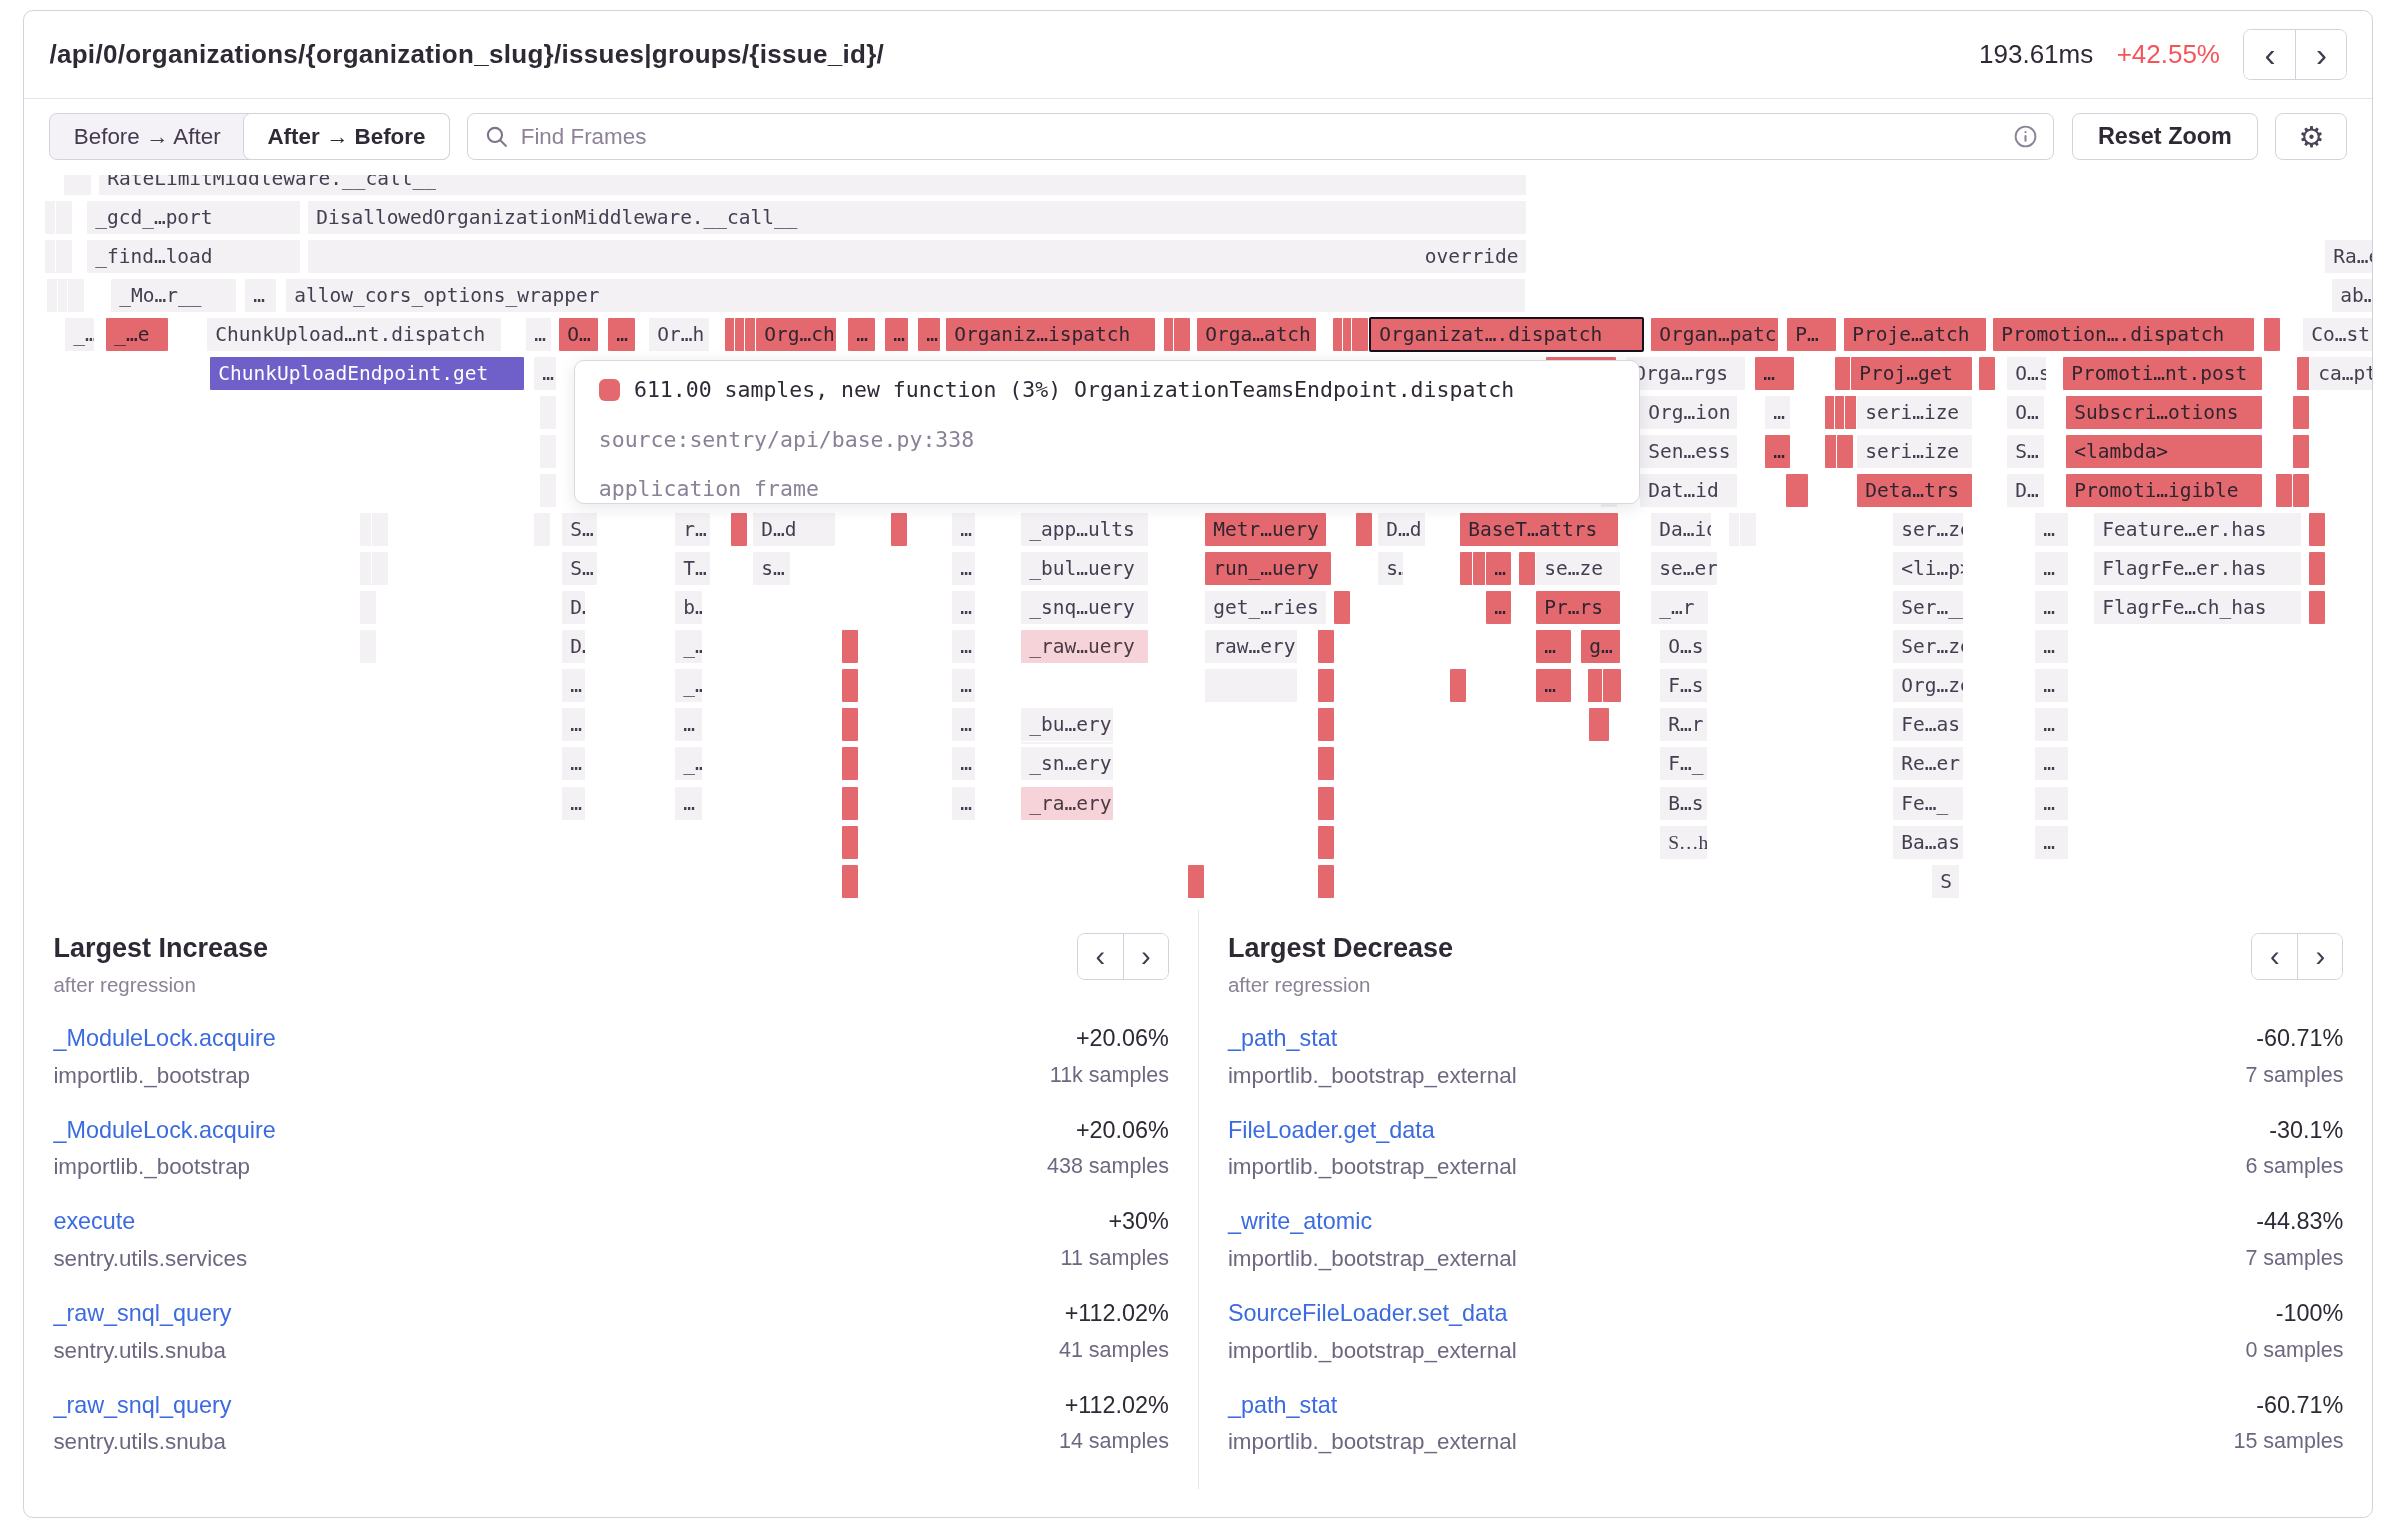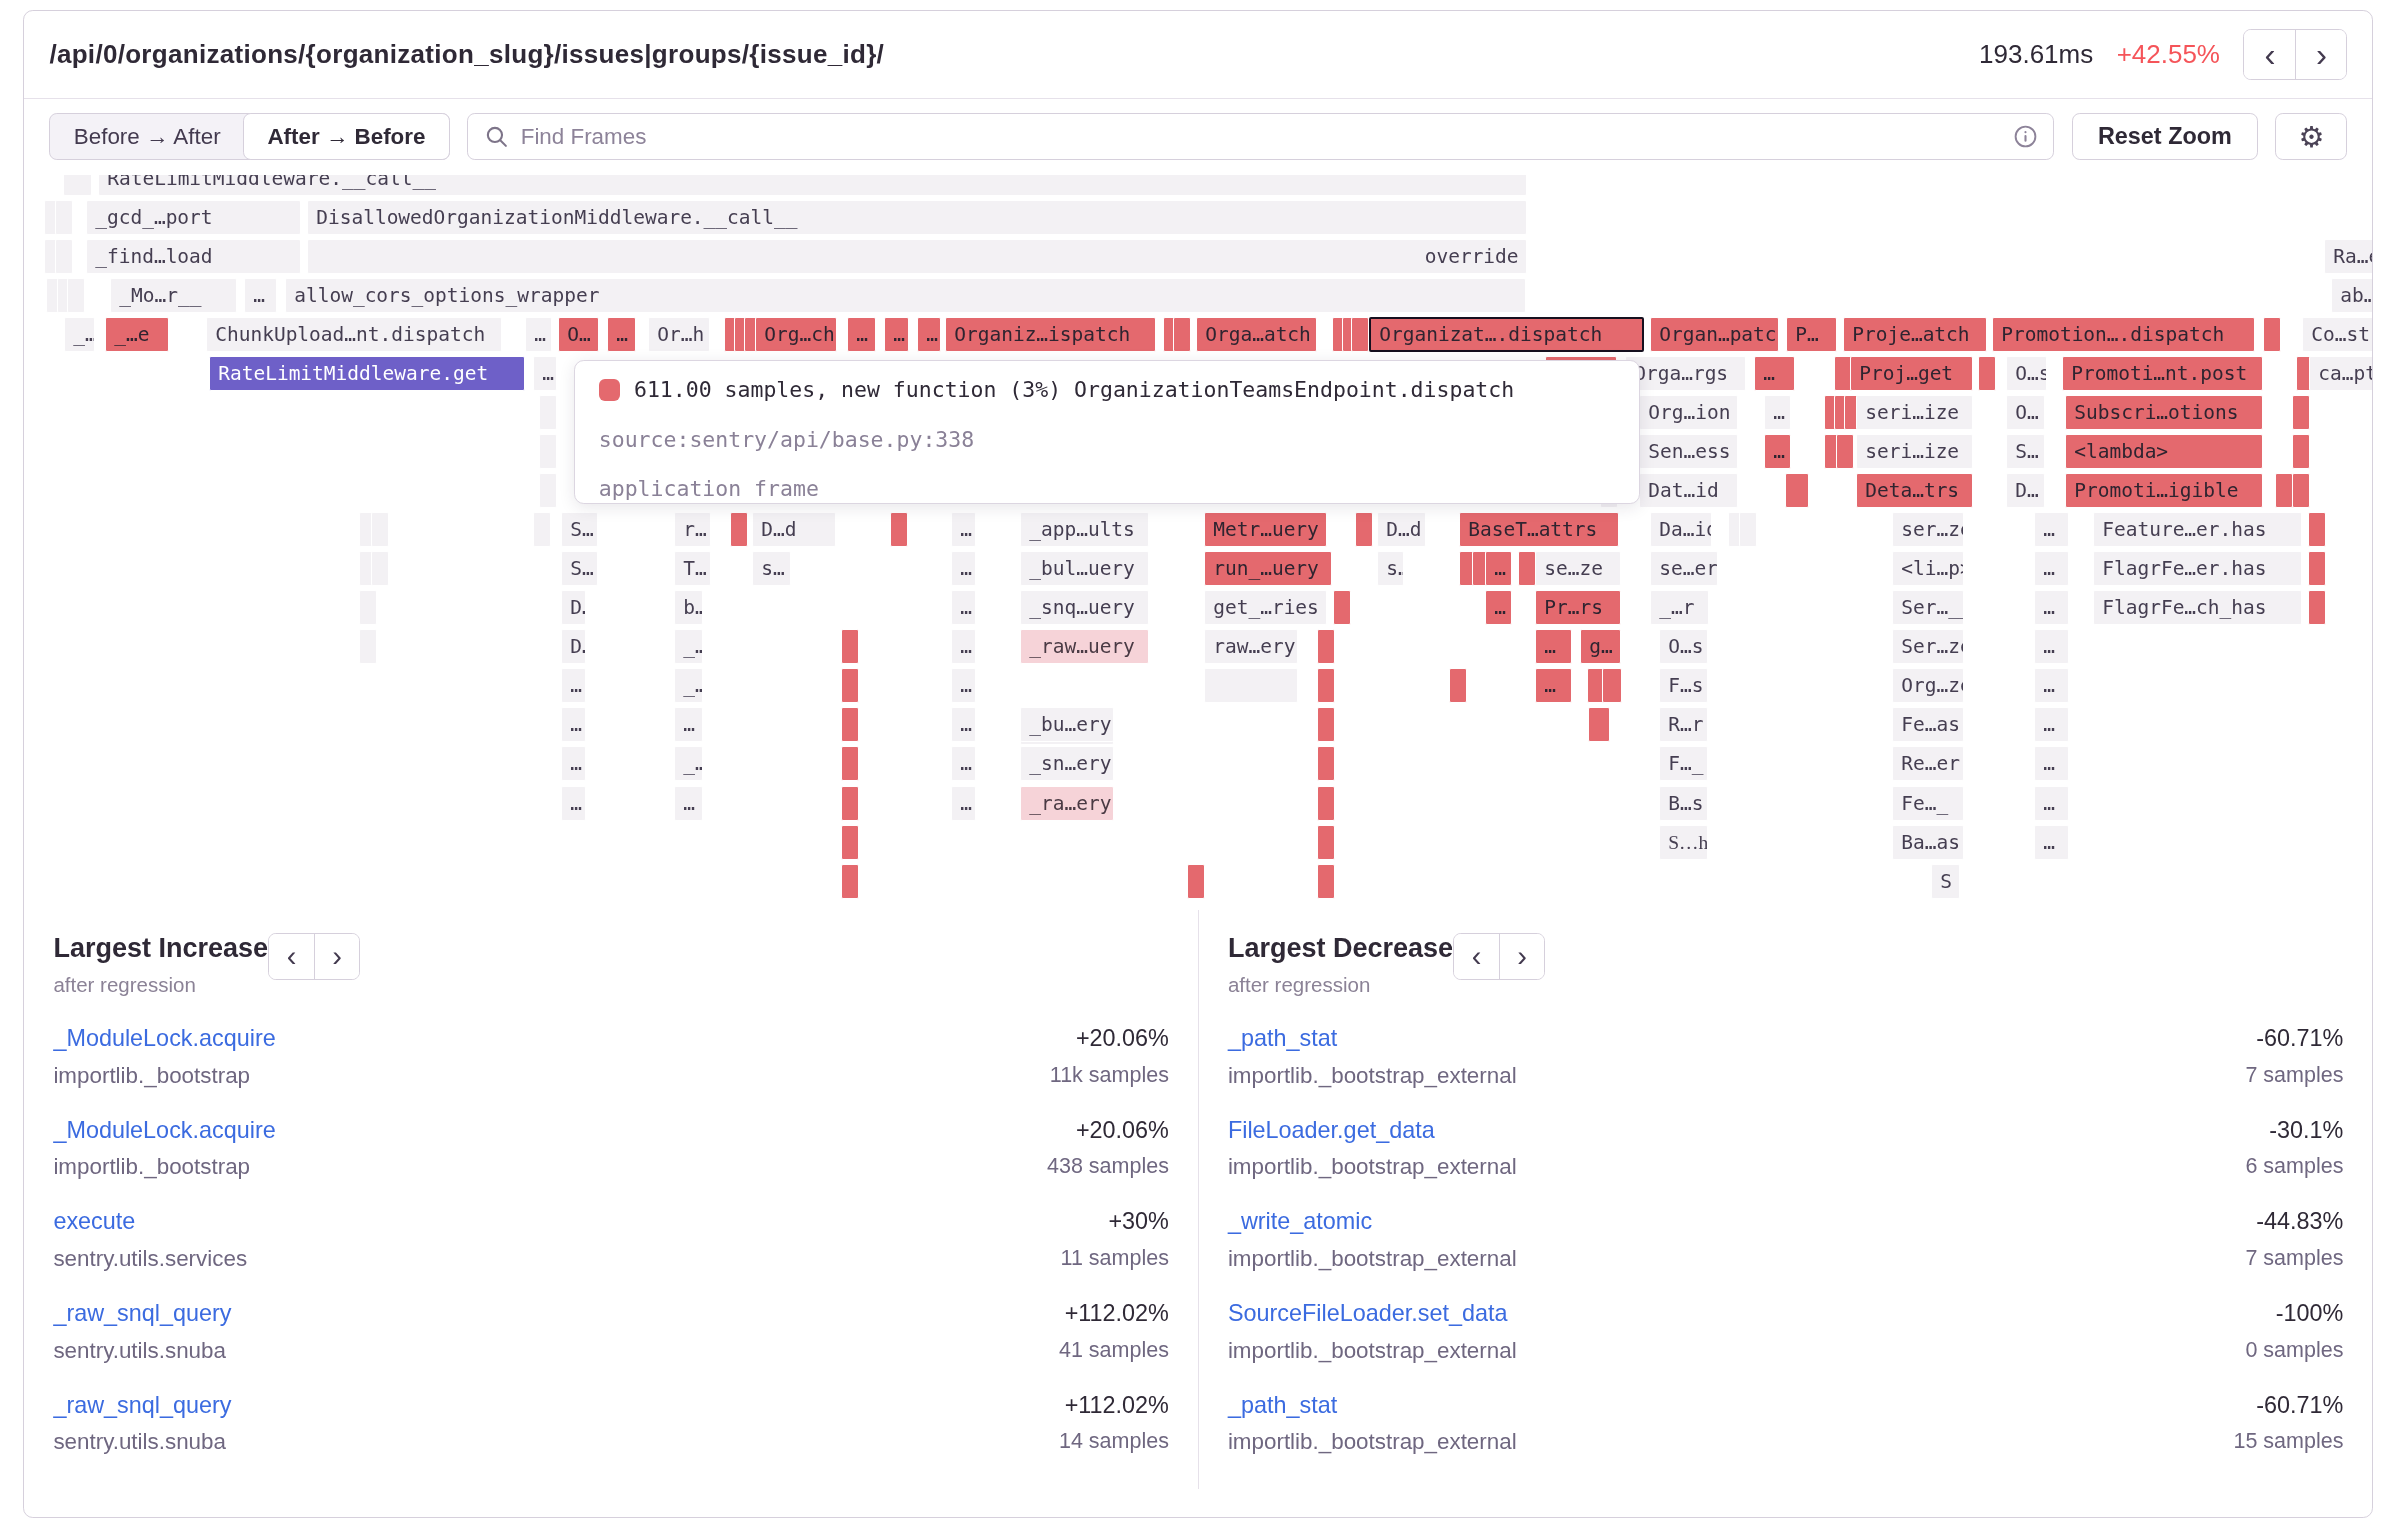--- a/index.html
+++ b/index.html
@@ -45,21 +45,21 @@
   
   .statusbar{height:29px;display:flex;align-items:center;padding:0 25px;background:#f9f8fa;border-top:1px solid #e8e4ec;border-bottom:1px solid #e8e4ec;font-size:19.5px;color:#6d647c}
   .legend{margin-left:auto;display:flex;align-items:center;gap:11.7px}
   .legend-sign{font-size:25px;color:#6d647c;line-height:1}
   .legend-bar{width:113px;height:21.5px;border-radius:2.9px}
 
   
   .panels{display:flex;height:579px}
   .panel{flex:1;padding:23.4px 29px;overflow:hidden}
   .panel+.panel{border-left:1px solid #e6e1ea}
-  .panel-head{display:flex;align-items:flex-start}
+  .panel-head{display:flex;justify-content:space-between;align-items:flex-start}
   .panel-title{font-size:27px;font-weight:bold;color:#2f2936}
   .panel-sub{font-size:20.5px;color:#8b8296;margin-top:8.8px}
   .entry{display:flex;justify-content:space-between;margin-top:28px}
   .e-name{font-size:23.4px;color:#3b6be0;cursor:pointer}
   .e-mod{font-size:22.4px;color:#6f6780;margin-top:10.7px}
   .e-right{text-align:right}
   .e-val{font-size:23.4px;color:#2f2936}
   .e-samp{font-size:21.5px;color:#6f6780;margin-top:10.7px}
 </style>
 </head>
@@ -158,21 +158,21 @@
       <div class="frame R" style="left: 1308px; top: 142px; width: 5.9px;"></div>
       <div class="frame R" style="left: 1318px; top: 142px; width: 5.9px;"></div>
       <div class="frame R" style="left: 1327px; top: 142px; width: 5.9px;"></div>
       <div class="frame H" style="left: 1345px; top: 142px; width: 275px;">Organizat….dispatch</div>
       <div class="frame R" style="left: 1626px; top: 142px; width: 129px;">Organ…patch</div>
       <div class="frame R" style="left: 1762px; top: 142px; width: 51px;">P…</div>
       <div class="frame R" style="left: 1819px; top: 142px; width: 144px;">Proje…atch</div>
       <div class="frame R" style="left: 1968px; top: 142px; width: 263px;">Promotion….dispatch</div>
       <div class="frame R" style="left: 2239px; top: 142px; width: 5.9px;"></div>
       <div class="frame L" style="left: 2278px; top: 142px; width: 76px;">Co…st</div>
-      <div class="frame S" style="left: 185px; top: 181px; width: 316px;">RateLimitMiddleware.get</div>
+      <div class="frame S" style="left: 185px; top: 181px; width: 316px;">ChunkUploadEndpoint.get</div>
       <div class="frame L" style="left: 509px; top: 181px; width: 23.4px;">…</div>
       <div class="frame R" style="left: 1521px; top: 181px; width: 72px;"></div>
       <div class="frame L" style="left: 1601px; top: 181px; width: 121px;">Orga…rgs</div>
       <div class="frame R" style="left: 1730px; top: 181px; width: 41px;">…</div>
       <div class="frame R" style="left: 1810px; top: 181px; width: 11.7px;"></div>
       <div class="frame R" style="left: 1826px; top: 181px; width: 123px;">Proj…get</div>
       <div class="frame R" style="left: 1954px; top: 181px; width: 11.7px;"></div>
       <div class="frame L" style="left: 1982px; top: 181px; width: 41px;">O…s</div>
       <div class="frame R" style="left: 2038px; top: 181px; width: 201px;">Promoti…nt.post</div>
       <div class="frame R" style="left: 2272px; top: 181px; width: 5.9px;"></div>

